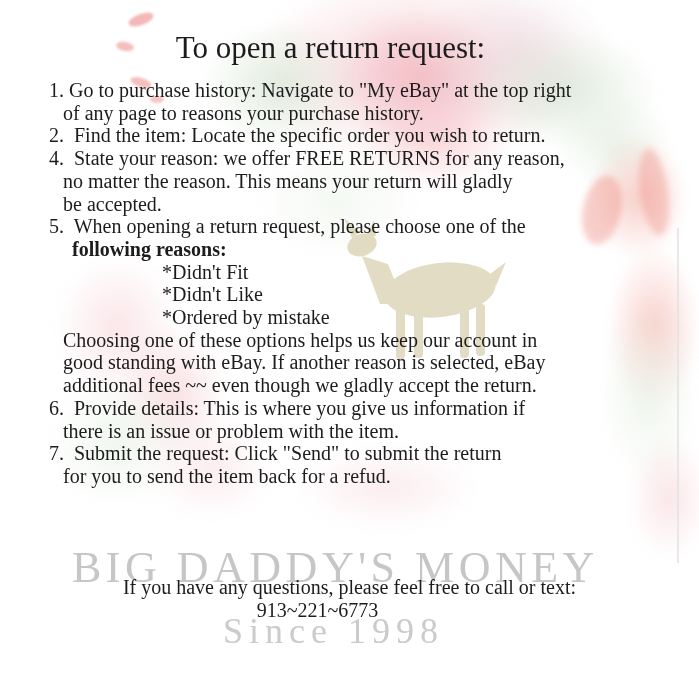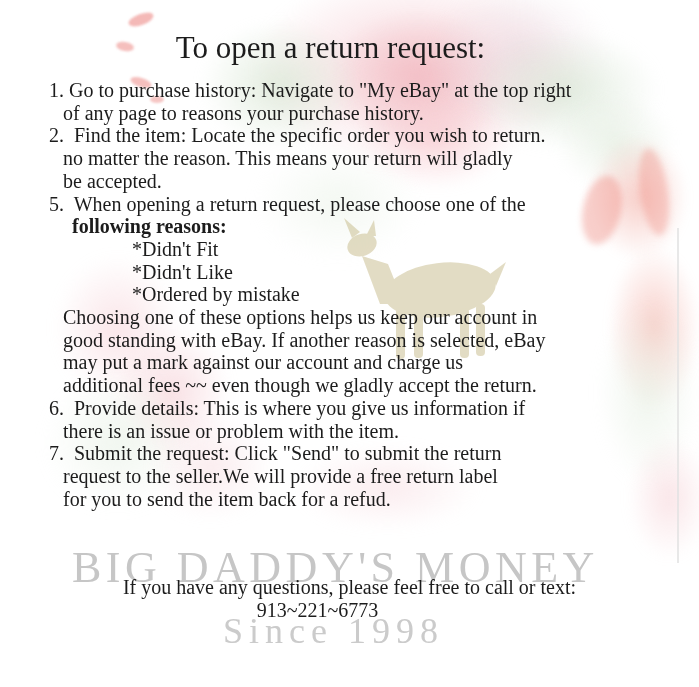--- a/index.html
+++ b/index.html
@@ -57,21 +57,21 @@
     white-space:pre;
   }
   .content{
     position:absolute;top:79px;left:45px;right:20px;
     font-size:20px;line-height:22.7px;
   }
   .line{white-space:pre;}
   .i0{margin-left:4px;}
   .i1{margin-left:18px;}
   .i2{margin-left:27px;font-weight:bold;}
-  .i3{margin-left:87px;}
+  .i3{margin-left:117px;}
   .footer{
     position:absolute;top:576px;left:0;right:0;
     text-align:center;font-size:20px;line-height:23px;
   }
   .phone{display:block;transform:translateX(-32px);white-space:pre;}
   .contact{white-space:pre;}
 </style>
 </head>
 <body>
 
@@ -121,35 +121,34 @@
 
   <div class="wm-brand">BIG DADDY'S MONEY</div>
   <div class="wm-since">Since 1998</div>
 
   <div class="title">To open a return request:</div>
 
   <div class="content">
     <div class="line i0">1. Go to purchase history: Navigate to "My eBay" at the top right</div>
     <div class="line i1">of any page to reasons your purchase history.</div>
     <div class="line i0">2.  Find the item: Locate the specific order you wish to return.</div>
+    <div class="line i0">4.  State your reason: we offer FREE RETURNS for any reason,</div>
     <div class="line i1">no matter the reason. This means your return will gladly</div>
     <div class="line i1">be accepted.</div>
     <div class="line i0">5.  When opening a return request, please choose one of the</div>
     <div class="line i2">following reasons:</div>
     <div class="line i3">*Didn't Fit</div>
     <div class="line i3">*Didn't Like</div>
     <div class="line i3">*Ordered by mistake</div>
     <div class="line i1">Choosing one of these options helps us keep our account in</div>
     <div class="line i1">good standing with eBay. If another reason is selected, eBay</div>
-    <div class="line i1">may put a mark against our account and charge us</div>
     <div class="line i1">additional fees ~~ even though we gladly accept the return.</div>
     <div class="line i0">6.  Provide details: This is where you give us information if</div>
     <div class="line i1">there is an issue or problem with the item.</div>
     <div class="line i0">7.  Submit the request: Click "Send" to submit the return</div>
-    <div class="line i1">request to the seller.We will provide a free return label</div>
     <div class="line i1">for you to send the item back for a refud.</div>
   </div>
 
   <div class="footer">
     <span class="contact">If you have any questions, please feel free to call or text:</span>
     <span class="phone">913~221~6773</span>
   </div>
 
 </div>
 

